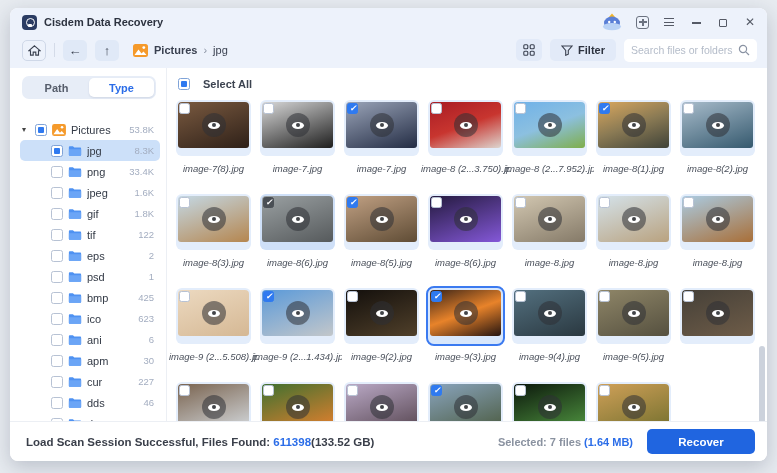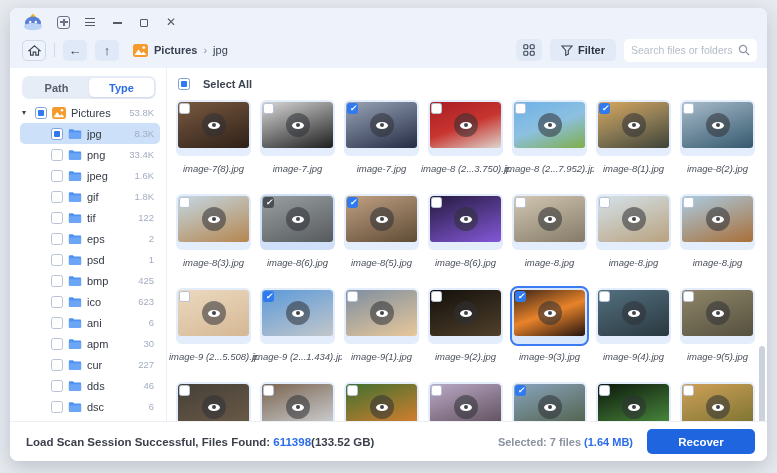--- a/index.html
+++ b/index.html
@@ -40,21 +40,21 @@
   .nav-spacer { flex:1; }
   .view-btn { width:26px; height:22px; border-radius:5px; background:#e2eaf8; display:flex; align-items:center; justify-content:center; }
   .filter-btn { height:22px; border-radius:5px; background:#e2eaf8; display:flex; align-items:center; gap:5px; padding:0 11px; font-size:11px; font-weight:700; color:#2d3340; }
   .search-box { width:133px; height:23px; background:#fff; border-radius:5px; display:flex; align-items:center; padding:0 7px; gap:5px; }
   .search-box input { flex:1; border:none; outline:none; font-size:10.5px; color:#444; background:transparent; font-family:"Liberation Sans", sans-serif; min-width:0; }
   .search-box input::placeholder { color:#b4bcc9; }
 
   
   .body-row { flex:1; display:flex; overflow:hidden; background:#fff; }
   .sidebar { width:157px; border-right:1px solid #eceff4; padding:8px 6px 0 10px; overflow:hidden; position:relative; }
-  .tabs { display:flex; background:#e7edf7; border-radius:7px; padding:2px; margin:0 4px 3px 2px; }
+  .tabs { display:flex; background:#e7edf7; border-radius:7px; padding:2px; margin:0 4px 20px 2px; }
   .tab { flex:1; text-align:center; font-size:11px; font-weight:700; color:#565d6b; padding:3.5px 0; border-radius:5px; }
   .tab.active { background:#fff; color:#2b6de8; box-shadow:0 1px 2px rgba(40,60,100,.12); }
 
   .tree-row { display:flex; align-items:center; height:21px; gap:5px; padding-left:2px; border-radius:5px; }
   .tree-row.lvl1 { padding-left:18px; }
   .tree-row.sel { background:#cce0f9; }
   .arrow { font-size:8px; color:#444; width:8px; }
   .tlabel { font-size:11px; color:#333a46; flex:1; white-space:nowrap; overflow:hidden; }
   .tcount { font-size:9.5px; color:#a3adc0; padding-right:6px; }
 
@@ -96,20 +96,24 @@
 
   svg { display:block; }
 </style>
 </head>
 <body>
 
 <div class="window">
 
   <div class="topbar">
     <div class="titlebar">
+      <div class="tb-left">
+        <span class="app-logo"></span>
+        <span class="app-title">Cisdem Data Recovery</span>
+      </div>
       <div class="tb-right">
         <span class="mascot">
           <svg width="22" height="18" viewBox="0 0 22 18">
             <polygon points="8,4 11,0.5 14,4" fill="#f0b429"></polygon>
             <ellipse cx="11" cy="10" rx="8" ry="6.4" fill="#5a7fd6"></ellipse>
             <ellipse cx="11" cy="13.6" rx="9" ry="3.6" fill="#b9d2f5"></ellipse>
             <circle cx="8.2" cy="9" r="1.2" fill="#fff"></circle>
             <circle cx="13.8" cy="9" r="1.2" fill="#fff"></circle>
           </svg>
         </span>
@@ -472,28 +476,20 @@
           <div class="cell">
     <div class="card">
       <div class="thumb" style="background: linear-gradient(160deg, rgb(91, 154, 217), rgb(195, 199, 202));"></div>
       <span class="cb cb-checked"></span>
       <span class="eye" hidden=""></span>
     </div>
     <div class="fname">image-9 (2...1.434).jpg</div>
   </div>
           <div class="cell">
     <div class="card">
-      <div class="thumb" style="background: linear-gradient(160deg, rgb(126, 142, 160), rgb(232, 200, 154));"></div>
-      <span class="cb"></span>
-      <span class="eye" hidden=""></span>
-    </div>
-    <div class="fname">image-9(1).jpg</div>
-  </div>
-          <div class="cell">
-    <div class="card">
       <div class="thumb" style="background: linear-gradient(160deg, rgb(19, 15, 12), rgb(80, 64, 42));"></div>
       <span class="cb"></span>
       <span class="eye" hidden=""></span>
     </div>
     <div class="fname">image-9(2).jpg</div>
   </div>
           <div class="cell">
     <div class="card focused">
       <div class="thumb" style="background: linear-gradient(160deg, rgb(58, 36, 24), rgb(232, 131, 42), rgb(36, 20, 16));"></div>
       <span class="cb cb-checked"></span>

